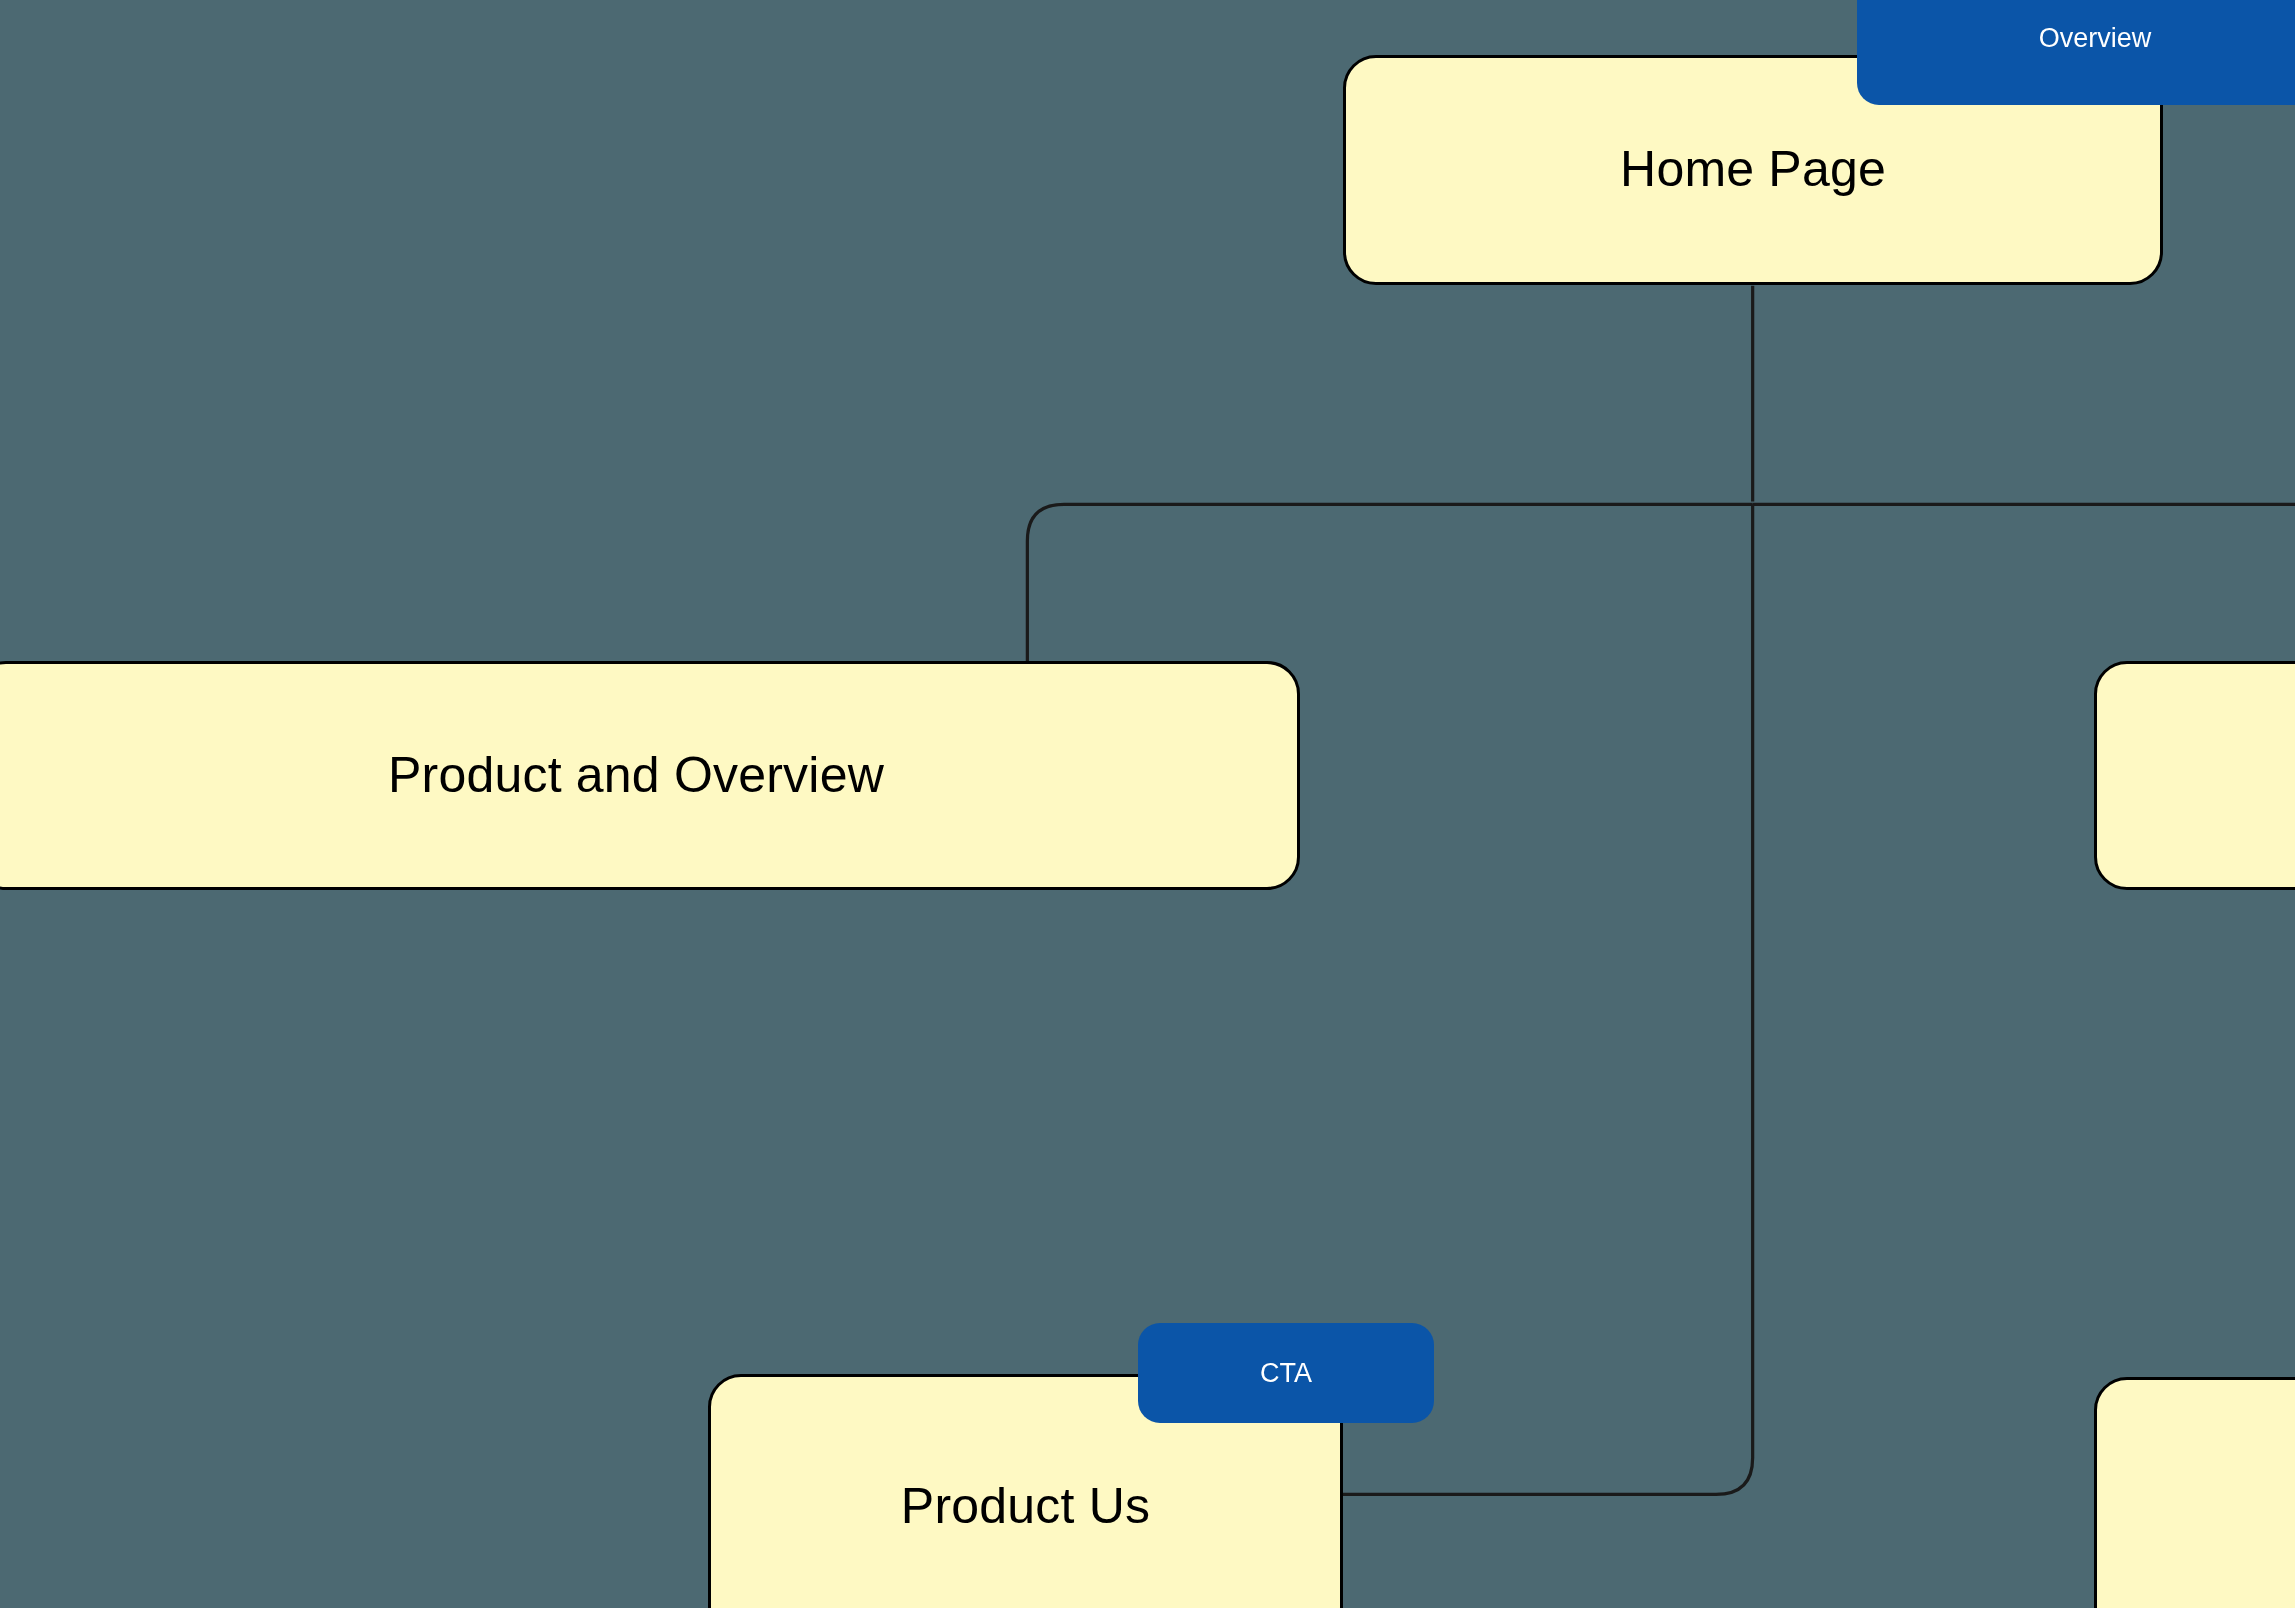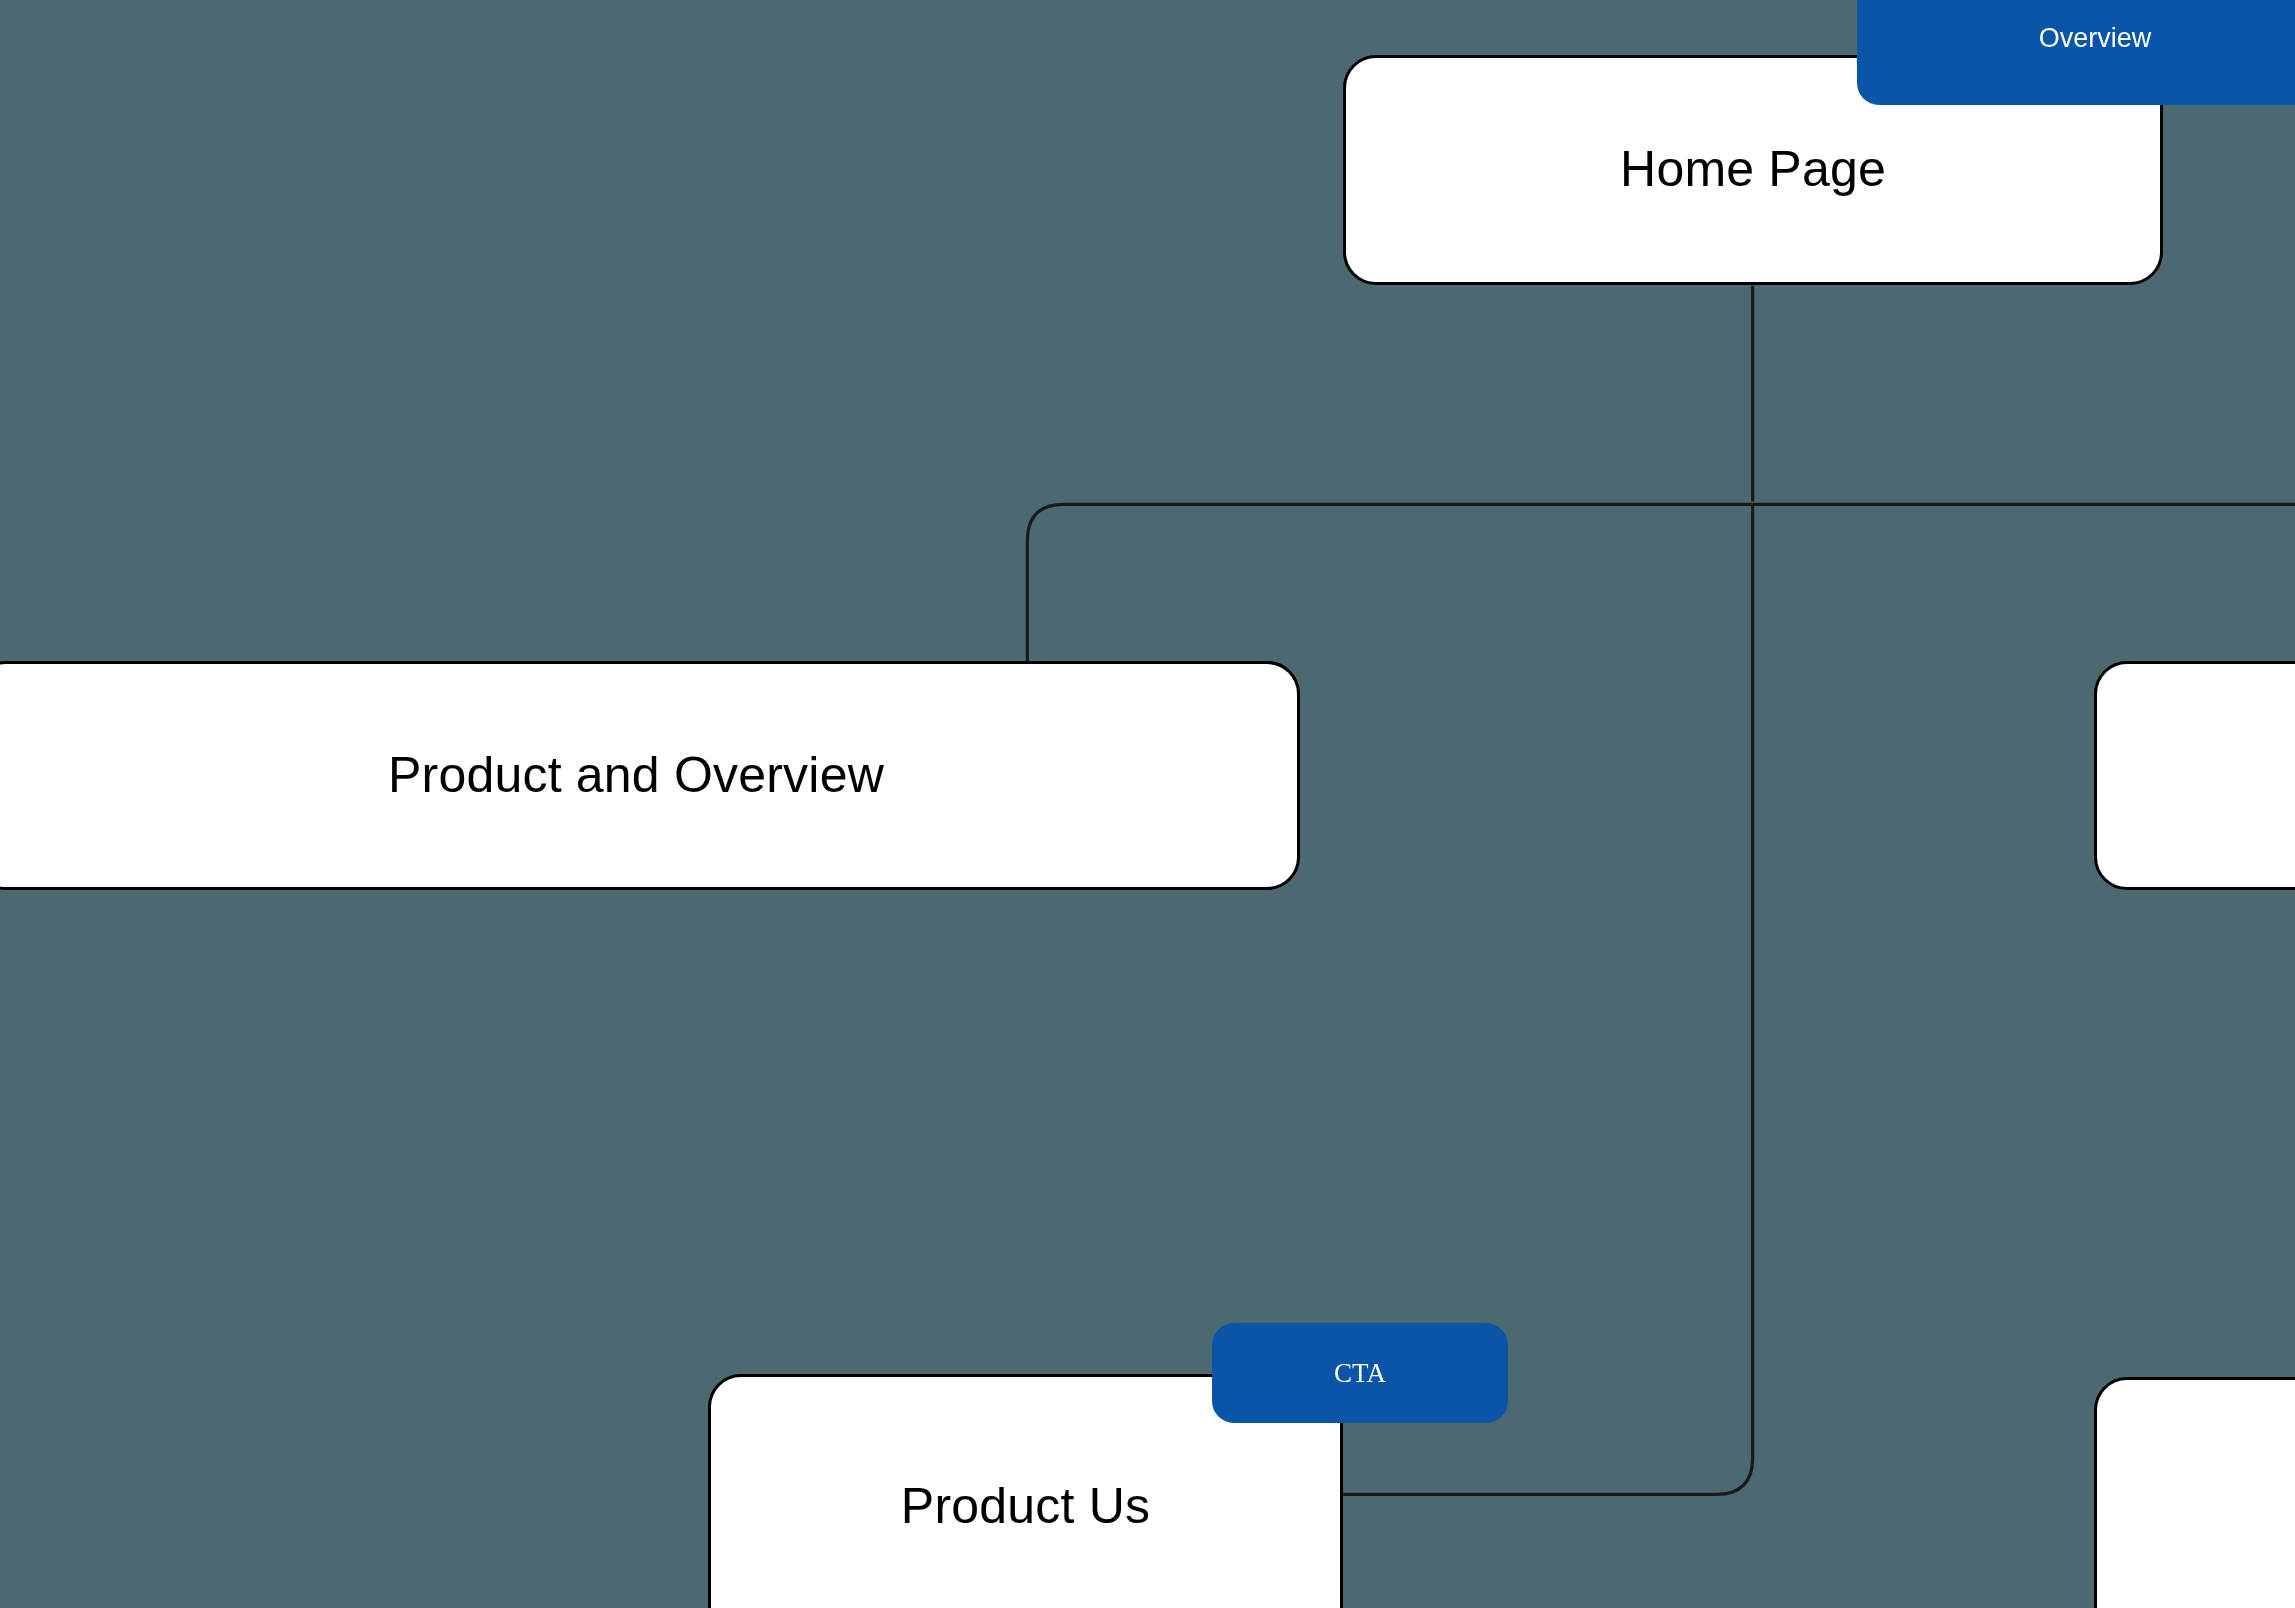--- a/index.html
+++ b/index.html
@@ -19,21 +19,21 @@
   #edges {
     position: absolute;
     left: 0;
     top: 0;
     width: 3408px;
     height: 1609px;
     pointer-events: none;
   }
   .node {
     position: absolute;
-    background: #ffffff;
+    background: #fef9c3;
     border: 3.2px solid #000000;
     border-radius: 33px;
     box-sizing: border-box;
     display: flex;
     align-items: center;
     justify-content: center;
     z-index: 5;
   }
   .node-label {
     color: #000000;
@@ -64,21 +64,21 @@
   }
   
   #node-home          { left: 1343px; top: 55px;  width: 820px; height: 230px; }
   #node-products      { left: -27.5px;  top: 661px; width: 1327px; height: 229px; }
   #node-about         { left: 2094px; top: 661px; width: 711px; height: 229px; }
   #node-contact       { left: 708px; top: 1374px; width: 635px; height: 266px; }
   #node-vision        { left: 2094px; top: 1377px; width: 1137px; height: 263px; }
   
   #badge-overview     { left: 1857px; top: -27.5px;  width: 476px; height: 132px; }
   #badge-services     { left: 1058px; top: 607px; width: 432px;  height: 109px; }
-  #badge-cta          { left: 1212px; top: 1323px; width: 296px;  height: 100px; font-family: Liberation Serif, serif; }
+  #badge-cta          { left: 1138px; top: 1323px; width: 296px;  height: 100px; }
 </style>
 </head>
 <body>
 
 <div id="canvas">
 
   <svg id="edges" viewBox="0 0 7424 3504" xmlns="http://www.w3.org/2000/svg">
     <g fill="none" stroke="#1a1a1a" stroke-width="7" stroke-linecap="butt">
 
       <path d="M 3818 622 L 3818 1092"></path>

